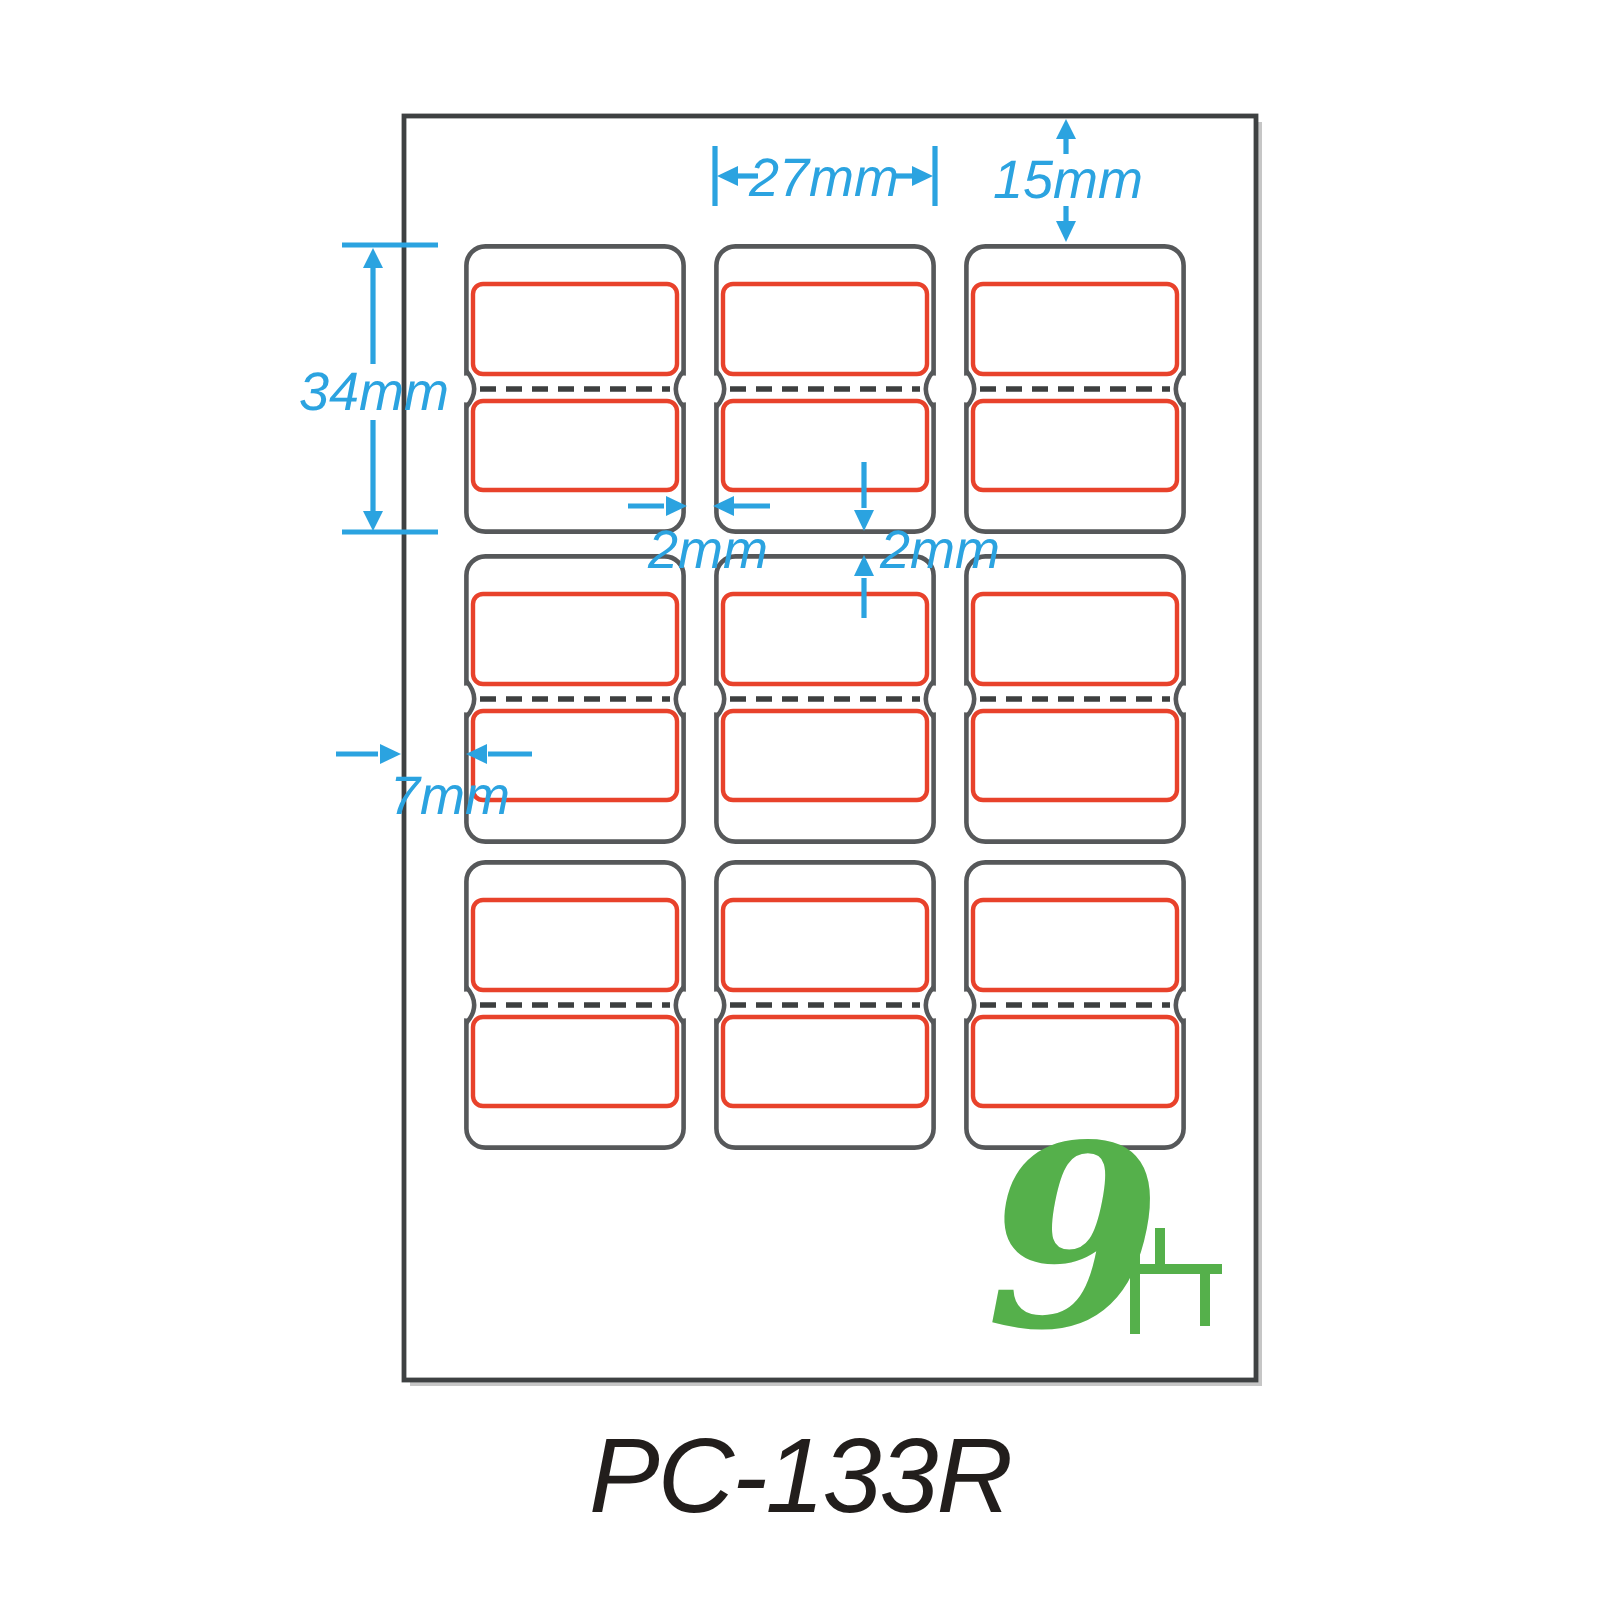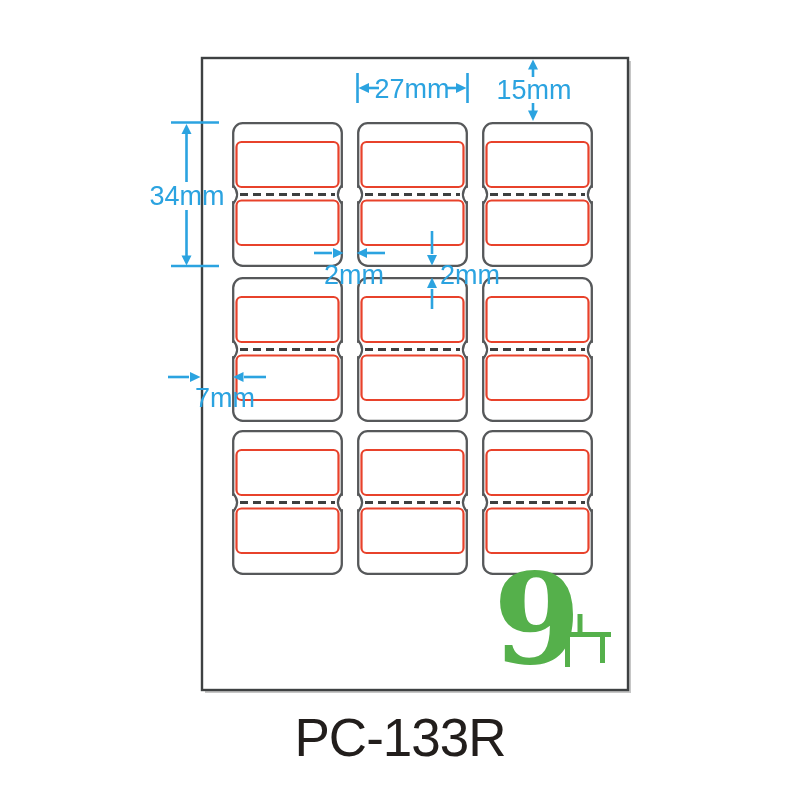--- a/index.html
+++ b/index.html
@@ -1,20 +1,20 @@
 <!DOCTYPE html>
 <html><head>
 <meta charset="utf-8">
 <style>
   html,body{margin:0;padding:0;}
   body{
     width:800px;height:800px;background:#ffffff;position:relative;overflow:hidden;
     font-family:"Liberation Sans", sans-serif;
   }
-  .stage{position:absolute;left:0;top:0;width:800px;height:800px;}
+  .stage{position:absolute;left:0;top:0;width:800px;height:800px;font-style:italic;}
   svg text{user-select:none;}
   .dim-text{
     font-family:"Liberation Sans", sans-serif;
     font-size:27px;fill:#2BA3E0;
   }
   .code-text{
     font-family:"Liberation Sans", sans-serif;
     font-size:53px;fill:#221E1C;letter-spacing:-1px;
   }
   .count-text{

